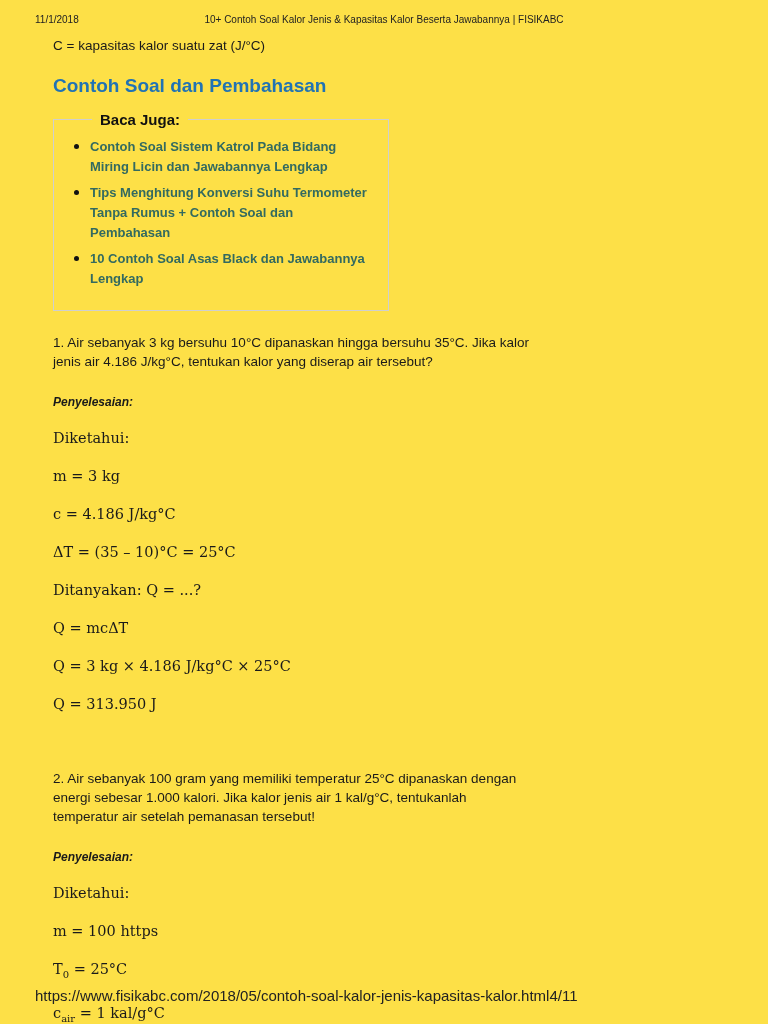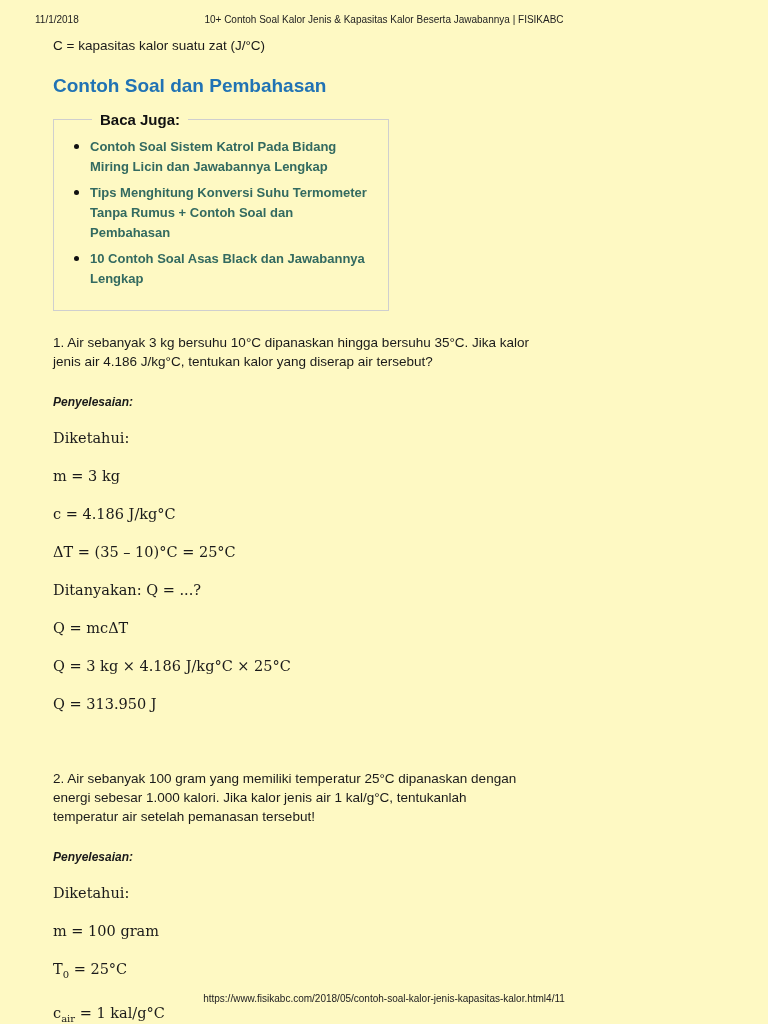--- a/index.html
+++ b/index.html
@@ -6,21 +6,21 @@
   html, body { background: #ffffff; }
   body {
     font-family: "Liberation Sans", sans-serif;
     color: #1a1a1a;
     width: 768px;
   }
   .page {
     position: relative;
     width: 768px;
     height: 1024px;
-    background: #fef9c3;
+    background: #fde047;
     overflow: hidden;
   }
   
   .print-header {
     position: absolute;
     top: 14px; left: 35px; right: 35px;
     font-size: 10px;
     color: #222;
   }
   .print-header .date { position: absolute; left: 0; top: 0; }
@@ -78,24 +78,24 @@
     line-height: 18px;
     margin-top: 9px;
   }
   .line-gap { margin-top: 20px; }
   sub.eq-sub { font-size: 10px; }
   .spacer-lg { height: 34px; }
   
   .print-footer {
     position: absolute;
     bottom: 20px; left: 35px; right: 35px;
-    font-size: 10px;
+    font-size: 15px;
     color: #222;
     display: flex;
-    justify-content: center;
+    justify-content: flex-start;
   }
 </style>
 </head>
 <body>
 
 <div class="page">
 
   <div class="print-header">
     <span class="date">11/1/2018</span>
     <div class="doc-title">10+ Contoh Soal Kalor Jenis &amp; Kapasitas Kalor Beserta Jawabannya | FISIKABC</div>
@@ -147,21 +147,21 @@
     <div class="problem-statement">
       <div>2. Air sebanyak 100 gram yang memiliki temperatur 25°C dipanaskan dengan</div>
       <div>energi sebesar 1.000 kalori. Jika kalor jenis air 1 kal/g°C, tentukanlah</div>
       <div>temperatur air setelah pemanasan tersebut!</div>
     </div>
 
     <div class="label-bi">Penyelesaian:</div>
 
     <div class="serif-line line-gap">Diketahui:</div>
 
-    <div class="eq line-gap">m = 100 gram</div>
+    <div class="eq line-gap">m = 100 https</div>
 
     <div class="eq line-gap"><span>T</span><sub class="eq-sub">0</sub><span> = 25°C</span></div>
 
     <div class="eq line-gap"><span>c</span><sub class="eq-sub">air</sub><span> = 1 kal/g°C</span></div>
 
   </div>
 
   <div class="print-footer">
     <span>https://www.fisikabc.com/2018/05/contoh-soal-kalor-jenis-kapasitas-kalor.html</span>
     <span>4/11</span>

